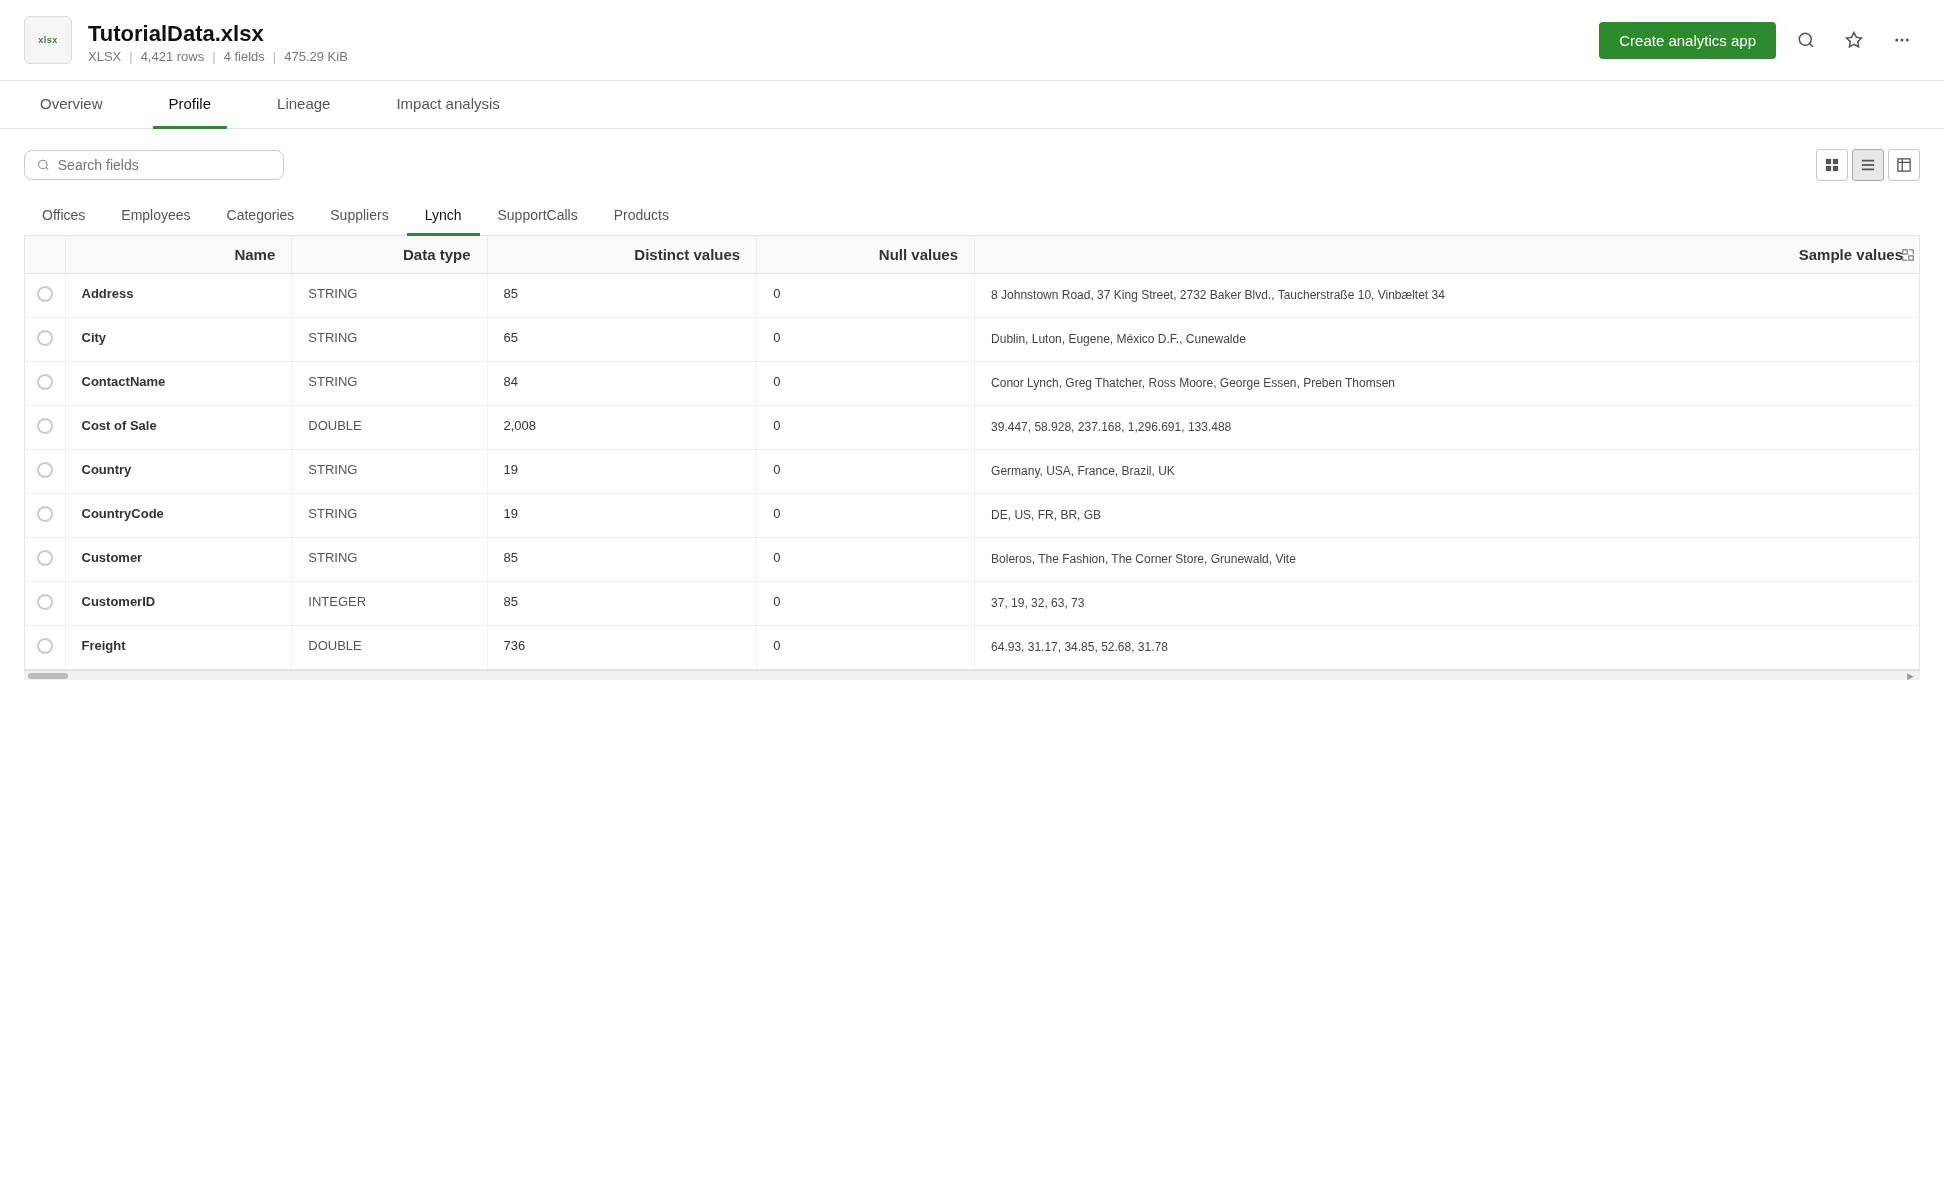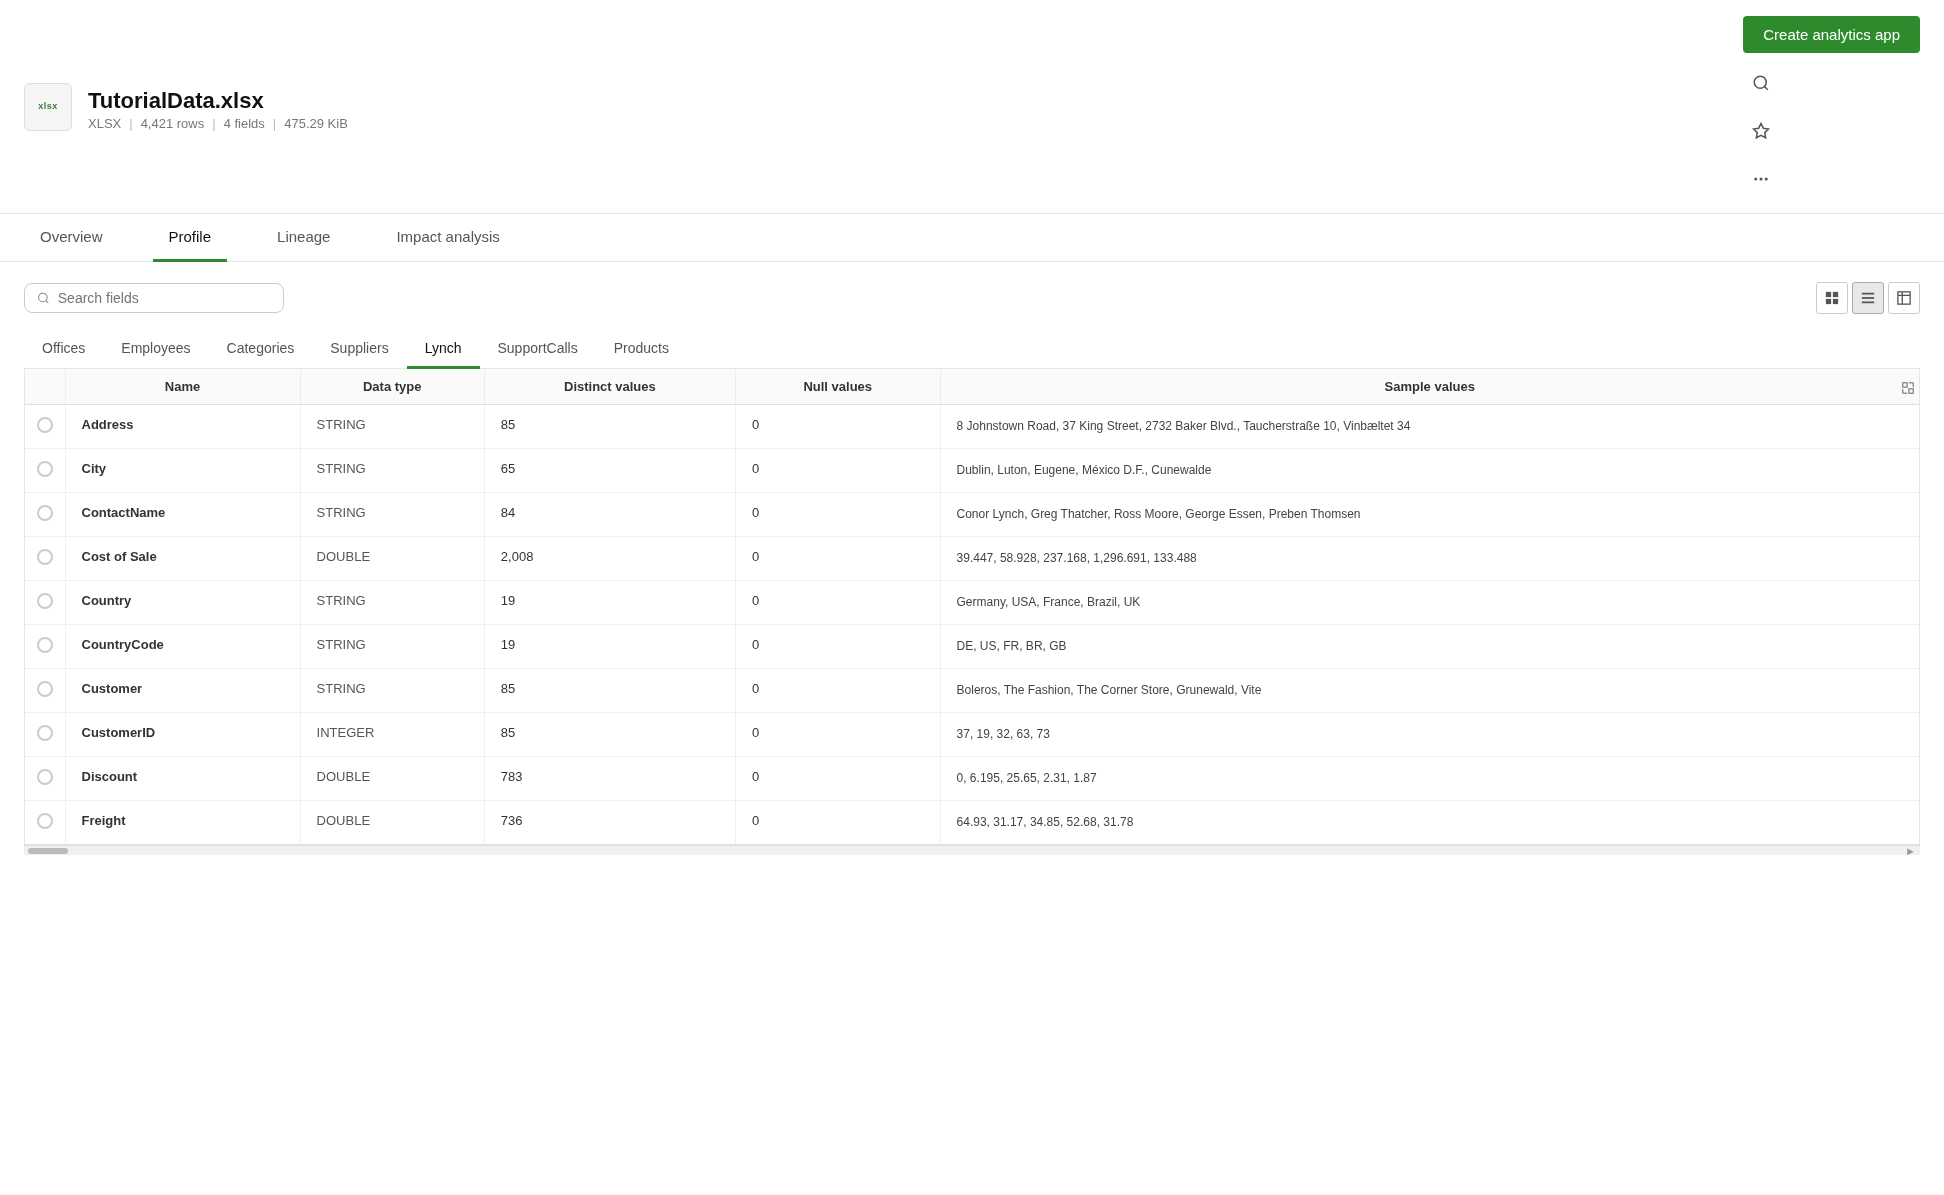--- a/index.html
+++ b/index.html
@@ -5,21 +5,21 @@
     * { box-sizing: border-box; margin: 0; padding: 0; }
     body { font-family: -apple-system, BlinkMacSystemFont, 'Segoe UI', Arial, sans-serif; font-size: 14px; color: #333; background: #fff; }
 
     
     .header { display: flex; align-items: center; justify-content: space-between; padding: 16px 24px; border-bottom: 1px solid #e5e5e5; }
     .header-left { display: flex; align-items: flex-end; gap: 16px; }
     .file-icon { width: 48px; height: 48px; background: #f5f5f5; border: 1px solid #ddd; border-radius: 6px; display: flex; align-items: center; justify-content: center; font-size: 10px; color: #555; flex-direction: column; line-height: 1.2; }
     .file-title { font-size: 22px; font-weight: 600; color: #111; }
     .file-meta { display: flex; align-items: center; gap: 8px; color: #777; font-size: 13px; margin-top: 2px; }
     .file-meta-sep { color: #bbb; }
-    .header-right { display: flex; gap: 12px; flex-direction: column; }
+    .header-right { display: flex; align-items: center; gap: 12px; }
     .create-btn { background: #2d8b2d; color: #fff; border: none; border-radius: 4px; padding: 10px 20px; font-size: 15px; font-weight: 500; cursor: pointer; }
 
     
     .tabs { display: flex; padding: 0 24px; border-bottom: 1px solid #e5e5e5; gap: 34px; }
     .tab { padding: 14px 16px; font-size: 15px; cursor: pointer; color: #555; border-bottom: 3px solid transparent; margin-bottom: -1px; }
     .tab.active { color: #111; border-bottom: 3px solid #2d8b2d; font-weight: 500; }
 
     
     .content { padding: 20px 24px; }
 
@@ -33,21 +33,21 @@
 
     
     .category-tabs { display: flex; gap: 0; border-bottom: 1px solid #e5e5e5; margin-bottom: 0; }
     .cat-tab { padding: 10px 18px; font-size: 14px; cursor: pointer; color: #555; border-bottom: 3px solid transparent; margin-bottom: -1px; }
     .cat-tab.active { color: #111; border-bottom: 3px solid #2d8b2d; font-weight: 500; }
 
     
     .table-wrapper { overflow: auto; border: 1px solid #e5e5e5; border-top: none; position: relative; max-height: 620px; }
     table { width: 100%; border-collapse: collapse; }
     thead tr { background: #fafafa; }
-    thead th { text-align: center; padding: 10px 16px; font-weight: 600; font-size: 13px; color: #333; border-bottom: 1px solid #e0e0e0; border-right: 1px solid #eee; white-space: nowrap; }
+    thead th { text-align: right; padding: 10px 16px; font-weight: 600; font-size: 15px; color: #333; border-bottom: 1px solid #e0e0e0; border-right: 1px solid #eee; white-space: nowrap; }
     thead th:first-child { width: 40px; padding: 10px 8px; }
     thead th:last-child { border-right: none; }
     tbody tr { border-bottom: 1px solid #f0f0f0; }
     tbody tr:last-child { border-bottom: none; }
     tbody td { padding: 12px 16px; font-size: 13px; vertical-align: top; border-right: 1px solid #f0f0f0; }
     tbody td:first-child { width: 40px; padding: 12px 8px; text-align: center; }
     tbody td:last-child { border-right: none; }
     .row-checkbox { width: 16px; height: 16px; border-radius: 50%; border: 2px solid #ccc; display: inline-block; cursor: pointer; }
     .field-name { font-weight: 600; }
     .data-type { color: #555; font-size: 13px; }
@@ -243,28 +243,20 @@
           <tr>
     <td><span class="row-checkbox"></span></td>
     <td><span class="field-name">CustomerID</span></td>
     <td><span class="data-type">INTEGER</span></td>
     <td>85</td>
     <td>0</td>
     <td><span class="sample-cell">37, 19, 32, 63, 73</span></td>
   </tr>
           <tr>
     <td><span class="row-checkbox"></span></td>
-    <td><span class="field-name">Discount</span></td>
-    <td><span class="data-type">DOUBLE</span></td>
-    <td>783</td>
-    <td>0</td>
-    <td><span class="sample-cell">0, 6.195, 25.65, 2.31, 1.87</span></td>
-  </tr>
-          <tr>
-    <td><span class="row-checkbox"></span></td>
     <td><span class="field-name">Freight</span></td>
     <td><span class="data-type">DOUBLE</span></td>
     <td>736</td>
     <td>0</td>
     <td><span class="sample-cell">64.93, 31.17, 34.85, 52.68, 31.78</span></td>
   </tr>
         </tbody>
     </table>
   </div>
 

